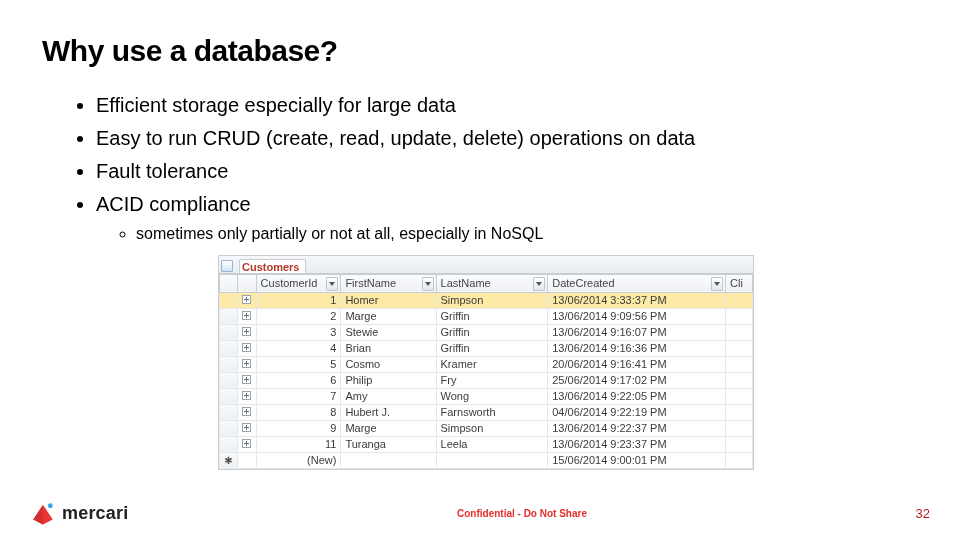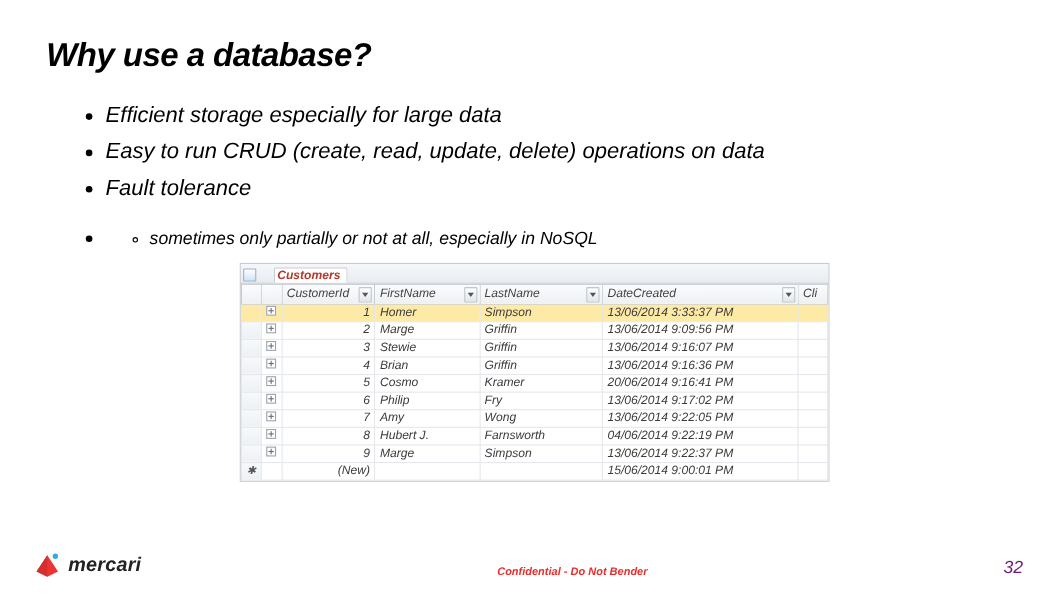--- a/index.html
+++ b/index.html
@@ -1,23 +1,23 @@
 <!DOCTYPE html>
 <html><head>
 <meta charset="utf-8">
 <style>
   * { box-sizing: border-box; margin: 0; padding: 0; }
   html, body { width: 960px; height: 540px; font-family: Arial, Helvetica, sans-serif; background: #fff; color: #000; }
-  .slide { position: relative; width: 960px; height: 540px; padding: 34px 30px 0 42px; font-style: italic; }
+  .slide { position: relative; width: 960px; height: 540px; padding: 34px 30px 0 42px; }
   .title { font-size: 30px; font-weight: 800; letter-spacing: -0.5px; margin-bottom: 22px; }
   .bullets { list-style: disc; padding-left: 54px; font-size: 20px; line-height: 1.55; }
   .bullets > li { margin-bottom: 2px; }
-  .sub { list-style: circle; padding-left: 40px; font-size: 16px; margin-top: 14px; }
+  .sub { list-style: circle; padding-left: 40px; font-size: 16px; margin-top: 2px; }
   .table-wrap { margin: 8px auto 0 auto; width: 536px; border: 1px solid #c9cdd2; background: #eef1f4; font-family: "Segoe UI", Tahoma, sans-serif; font-size: 11px; color: #3b3b3b; }
-  .tab-bar { display: flex; align-items: flex-end; height: 18px; background: linear-gradient(#f5f7fa,#e8ecf1); border-bottom: 1px solid #c9cdd2; padding-left: 2px; gap: 16px; }
+  .tab-bar { display: flex; align-items: flex-end; height: 18px; background: linear-gradient(#f5f7fa,#e8ecf1); border-bottom: 1px solid #c9cdd2; padding-left: 2px; gap: 6px; }
   .tab-icon { width: 12px; height: 12px; background: linear-gradient(#fff,#cfe3f7); border: 1px solid #9bb4cc; border-radius: 1px; margin-bottom: 1px; }
   .tab-label { font-weight: 700; color: #b33a2a; font-size: 11px; padding: 1px 6px 0 2px; background: #fff; border: 1px solid #c9cdd2; border-bottom: none; border-radius: 2px 2px 0 0; }
   table.db { border-collapse: collapse; width: 100%; background: #fff; }
   table.db th { background: linear-gradient(#fbfcfe,#eef1f4); border: 1px solid #c9cdd2; font-weight: 400; color: #444; padding: 2px 4px; text-align: left; position: relative; height: 18px; }
   table.db th .dd { position: absolute; right: 2px; top: 2px; width: 12px; height: 14px; background: linear-gradient(#fff,#e2e6eb); border: 1px solid #c0c6cd; border-radius: 1px; display: flex; align-items: center; justify-content: center; }
   table.db th .dd svg { width: 6px; height: 4px; }
   table.db th.c-exp { width: 18px; }
   table.db th.c-gut { width: 14px; }
   table.db th.c-id  { width: 82px; text-align: left; }
   table.db th.c-fn  { width: 92px; }
@@ -27,38 +27,39 @@
   table.db td { border: 1px solid #e4e7eb; padding: 0 4px; height: 15px; line-height: 15px; vertical-align: middle; }
   td.rowgutter { background: linear-gradient(#f7f9fb,#eef1f4); border-right: 1px solid #c9cdd2; text-align: center; font-size: 10px; color: #666; }
   td.expcell { text-align: center; }
   .exp-btn { display: inline-block; width: 9px; height: 9px; border: 1px solid #9aa4af; background: #fff; position: relative; }
   .exp-btn::before { content: ""; position: absolute; left: 1px; right: 1px; top: 3px; height: 1px; background: #6a6f76; }
   .exp-btn::after  { content: ""; position: absolute; top: 1px; bottom: 1px; left: 3px; width: 1px; background: #6a6f76; }
   td.idcell { text-align: right; padding-right: 6px; }
   tr.sel td { background: #feeaa7; }
   tr.sel td.rowgutter { background: #feeaa7; }
   .star { font-size: 10px; color: #555; }
-  .footer { position: absolute; left: 0; right: 0; bottom: 14px; display: flex; align-items: flex-end; justify-content: space-between; padding: 0 30px; }
+  .footer { position: absolute; left: 0; right: 0; bottom: 14px; display: flex; align-items: center; justify-content: space-between; padding: 0 30px; }
   .brand { display: flex; align-items: center; gap: 6px; font-weight: 700; font-size: 18px; letter-spacing: 0.2px; color: #222; }
   .brand svg { width: 26px; height: 26px; }
   .conf { font-size: 10px; font-weight: 700; color: #e62e2e; }
-  .pagenum { font-size: 16px; color: #701a75; }
+  .pagenum { font-size: 13px; color: #b91c1c; }
 </style>
 </head>
 <body>
 
 <div class="slide">
 
   <h1 class="title">Why use a database?</h1>
 
   <ul class="bullets">
     <li>Efficient storage especially for large data</li>
     <li>Easy to run CRUD (create, read, update, delete) operations on data</li>
     <li>Fault tolerance</li>
     <li>
+      <span>ACID compliance</span>
       <ul class="sub">
         <li>sometimes only partially or not at all, especially in NoSQL</li>
       </ul>
     </li>
   </ul>
 
   <div class="table-wrap">
     <div class="tab-bar">
       <span class="tab-icon"></span>
       <span class="tab-label">Customers</span>
@@ -151,21 +152,21 @@
             <td>Kramer</td>
             <td>20/06/2014 9:16:41 PM</td>
             <td></td>
           </tr>
           <tr>
             <td class="rowgutter"></td>
             <td class="expcell"><span class="exp-btn"></span></td>
             <td class="idcell">6</td>
             <td>Philip</td>
             <td>Fry</td>
-            <td>13/06/2014 9:17:02 PM</td>
+            <td>25/06/2014 9:17:02 PM</td>
             <td></td>
           </tr>
           <tr>
             <td class="rowgutter"></td>
             <td class="expcell"><span class="exp-btn"></span></td>
             <td class="idcell">7</td>
             <td>Amy</td>
             <td>Wong</td>
             <td>13/06/2014 9:22:05 PM</td>
             <td></td>
@@ -179,20 +180,29 @@
             <td>04/06/2014 9:22:19 PM</td>
             <td></td>
           </tr>
           <tr>
             <td class="rowgutter"></td>
             <td class="expcell"><span class="exp-btn"></span></td>
             <td class="idcell">9</td>
             <td>Marge</td>
             <td>Simpson</td>
             <td>13/06/2014 9:22:37 PM</td>
+            <td></td>
+          </tr>
+          <tr>
+            <td class="rowgutter"></td>
+            <td class="expcell"><span class="exp-btn"></span></td>
+            <td class="idcell">11</td>
+            <td>Turanga</td>
+            <td>Leela</td>
+            <td>13/06/2014 9:23:37 PM</td>
             <td></td>
           </tr>
           <tr>
             <td class="rowgutter"><span class="star">✱</span></td>
             <td class="expcell"></td>
             <td class="idcell">(New)</td>
             <td></td>
             <td></td>
             <td>15/06/2014 9:00:01 PM</td>
             <td></td>
@@ -203,17 +213,17 @@
 
   <div class="footer">
     <div class="brand">
       <svg viewBox="0 0 32 32">
         <path d="M4 24 L16 6 L28 24 L16 30 Z" fill="#eb3434"></path>
         <path d="M4 24 L16 6 L16 30 Z" fill="#d42e2e"></path>
         <circle cx="25" cy="7" r="3" fill="#3aa6e8"></circle>
       </svg>
       <span>mercari</span>
     </div>
-    <div class="conf">Confidential - Do Not Bender</div>
+    <div class="conf">Confidential - Do Not Share</div>
     <div class="pagenum">32</div>
   </div>
 
 </div>
 
 </body></html>

